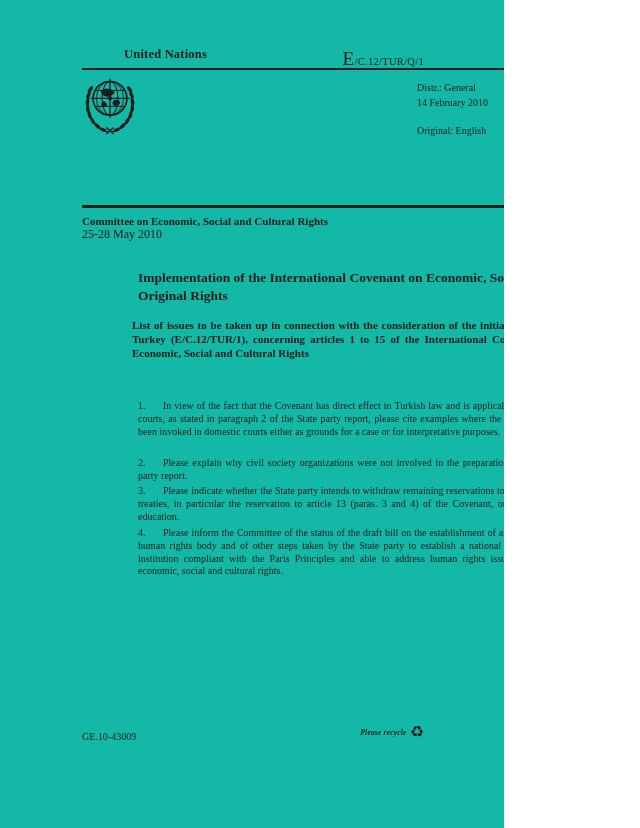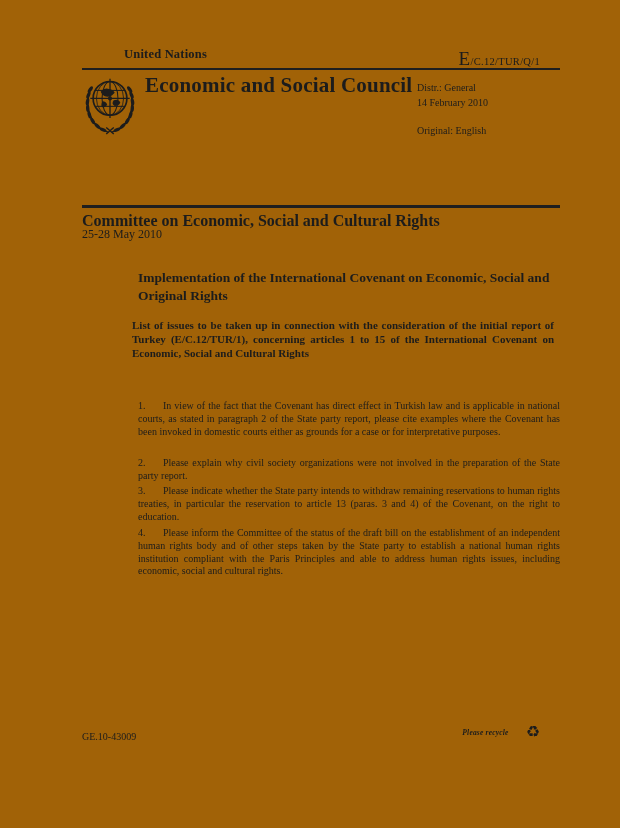--- a/index.html
+++ b/index.html
@@ -1,21 +1,21 @@
 <!DOCTYPE html>
 <html><head>
 <meta charset="utf-8">
 <style>
   * { margin: 0; padding: 0; box-sizing: border-box; }
   html, body { background: #ffffff; }
   .page {
     position: relative;
-    width: 620px;
+    width: 504px;
     height: 828px;
-    background: #a16207;
+    background: #14b8a6;
     font-family: "Liberation Serif", "DejaVu Serif", serif;
     color: #1c1c1c;
     overflow: hidden;
   }
 
   
   .un-label {
     position: absolute;
     left: 124px; top: 47px;
     font-size: 12.5px;
@@ -69,21 +69,21 @@
     left: 82px; top: 205px;
     width: 478px; height: 3px;
     background: #1f1f1f;
   }
   .session {
     position: absolute;
     left: 82px; top: 214px;
     width: 478px;
   }
   .session .committee {
-    font-size: 16px;
+    font-size: 11px;
     font-weight: bold;
     line-height: 14px;
   }
   .session .working-group {
     font-size: 10.5px;
     font-weight: bold;
     line-height: 13px;
   }
   .session .dates {
     font-size: 12px;
@@ -140,21 +140,21 @@
   .footer-code {
     position: absolute;
     left: 82px; top: 731px;
     font-size: 10px;
   }
   .recycle {
     position: absolute;
     right: 80px; top: 724px;
     display: flex;
     align-items: center;
-    gap: 17px;
+    gap: 3px;
   }
   .recycle .recycle-label {
     font-size: 7.5px;
     font-weight: bold;
     font-style: italic;
     letter-spacing: 0.2px;
   }
   .recycle .recycle-glyph {
     font-family: "DejaVu Sans", sans-serif;
     font-size: 16px;
@@ -218,21 +218,20 @@
         <ellipse cx="50.5" cy="52" rx="4" ry="1.8" transform="rotate(-60 50.5 52)"></ellipse>
         <ellipse cx="54" cy="45.5" rx="4" ry="1.8" transform="rotate(-75 54 45.5)"></ellipse>
         <ellipse cx="55.8" cy="38.5" rx="4" ry="1.8" transform="rotate(-88 55.8 38.5)"></ellipse>
         <ellipse cx="56" cy="31.5" rx="4" ry="1.8" transform="rotate(-100 56 31.5)"></ellipse>
         <ellipse cx="55" cy="24.5" rx="4" ry="1.8" transform="rotate(-112 55 24.5)"></ellipse>
         <ellipse cx="53" cy="18.5" rx="4" ry="1.8" transform="rotate(-125 53 18.5)"></ellipse>
       </g>
     </svg>
   </div>
 
-  <div class="council-title">Economic and Social Council</div>
 
   <div class="distr-block">
     <div class="distr-line">Distr.: General</div>
     <div class="date-line">14 February 2010</div>
     <div class="original-line">Original: English</div>
   </div>
 
   <div class="rule-2"></div>
   <div class="session">
     <div class="committee">Committee on Economic, Social and Cultural Rights</div>

